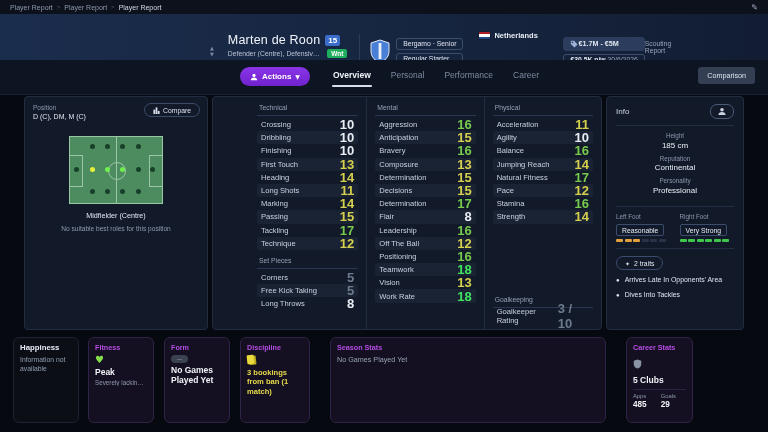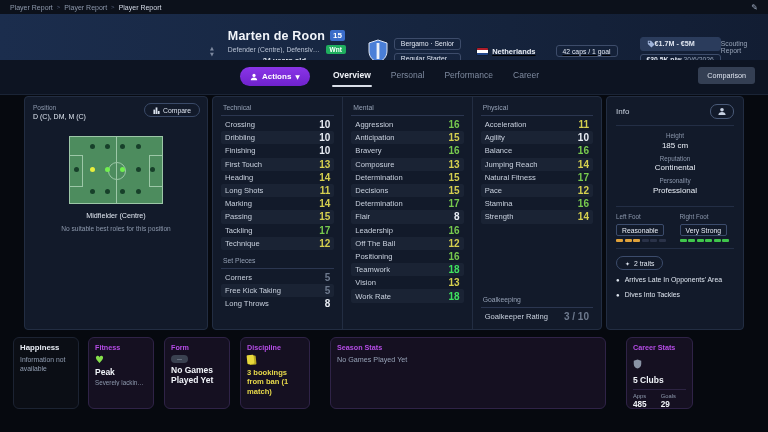--- a/index.html
+++ b/index.html
@@ -15,55 +15,55 @@
   .crumb-sep{margin:0 4px;color:#55607a;font-size:6px;}
   .pencil{margin-left:auto;color:#9aa6bb;font-size:8px;}
 
   
   .header{position:absolute;left:0;top:14px;width:768px;height:46px;
           background:linear-gradient(90deg,#1b2d4d 0%,#16253f 55%,#121d33 100%);}
   .hrow{position:absolute;left:144px;top:14px;right:0;height:46px;display:flex;align-items:center;box-sizing:border-box;padding-right:12px;}
   .swap{display:flex;flex-direction:column;gap:1px;margin-left:66px;color:#7d89a0;font-size:5px;line-height:5px;}
   .nameblock{margin-left:14px;display:flex;flex-direction:column;gap:2px;min-width:118px;}
   .nameline{display:flex;align-items:center;gap:5px;}
-  .pname{font-size:12.5px;font-weight:bold;color:#f2f5fa;letter-spacing:.2px;}
+  .pname{font-size:12.5px;font-weight:normal;color:#f2f5fa;letter-spacing:.2px;}
   .numbadge{background:#3a6cc9;color:#fff;font-size:8px;font-weight:bold;border-radius:2px;padding:1px 3px;}
   .posline{display:flex;align-items:center;gap:5px;}
   .ptext{font-size:6.8px;color:#b9c3d4;max-width:150px;white-space:nowrap;overflow:hidden;text-overflow:ellipsis;}
   .wnt{background:#1fae5e;color:#fff;font-size:6.5px;font-weight:bold;border-radius:2px;padding:1px 4px;}
   .natline{display:flex;align-items:center;gap:4px;font-size:7.5px;font-weight:bold;color:#e8edf5;}
   .flag{width:11px;height:7px;display:inline-block;border-radius:1px;overflow:hidden;
         background:linear-gradient(#ae1c28 33%,#fff 33%,#fff 66%,#21468b 66%);box-shadow:0 0 0 .5px #00000055;}
   .vdiv{width:1px;height:34px;background:#2c3b57;margin:0 10px 0 12px;}
   .clubblock{display:flex;align-items:center;gap:6px;}
   .chipcol{display:flex;flex-direction:column;gap:3px;}
   .chip{border:1px solid #3d4c6a;border-radius:3px;padding:1.5px 6px;font-size:6.8px;color:#dfe5f0;white-space:nowrap;}
   .chip.filled{background:#2b3c5c;border-color:#2b3c5c;font-weight:bold;font-size:7.2px;display:flex;align-items:center;gap:0;}
   .chip .dim{color:#93a0b5;font-weight:normal;}
-  .nationblock{display:flex;flex-direction:row;gap:20px;margin-left:16px;text-decoration:underline;}
+  .nationblock{display:flex;flex-direction:column;gap:20px;margin-left:16px;}
   .nrow{display:flex;align-items:center;gap:4px;font-size:7.5px;font-weight:bold;color:#e8edf5;}
   .valueblock{display:flex;flex-direction:column;gap:3px;margin-left:22px;}
   .scoutlabel{margin-left:auto;margin-right:78px;align-self:flex-start;margin-top:12px;font-size:6.8px;color:#98a4b8;}
 
   
   .actionsbar{position:absolute;left:0;top:60px;width:768px;height:34px;background:#0d1422;border-bottom:1px solid #1a2436;}
   .actions-btn{position:absolute;left:240px;top:7px;height:19px;display:flex;align-items:center;gap:4px;
                padding:0 10px;border-radius:11px;background:linear-gradient(#8a35e8,#6f22cc);
                color:#fff;font-size:8px;font-weight:bold;border:none;cursor:pointer;}
   .actions-btn .chev{font-size:6px;}
   .tabs{position:absolute;left:332px;top:6px;display:flex;gap:18px;}
   .tab{font-size:8.5px;color:#7f8ba0;padding:4px 1px 7px;cursor:pointer;position:relative;}
   .tab.active{color:#f0f3f9;font-weight:bold;}
   .tab.active::after{content:"";position:absolute;left:0;right:0;bottom:0;height:2px;background:#d9dfe9;border-radius:1px;}
   .comparison-btn{position:absolute;right:13px;top:7px;background:#343f53;border:none;border-radius:3px;
                   color:#dde3ee;font-size:7.2px;padding:4px 9px;cursor:pointer;}
 
   
   .main{position:absolute;left:24px;top:96px;width:720px;height:234px;display:flex;gap:4px;}
-  .panel{background:#121a2a;border:1px solid #222d42;border-radius:4px;box-sizing:border-box;}
+  .panel{background:#121a2a;border:1px solid #222d42;border-radius:4px;box-sizing:border-box;padding-left:36px;}
 
   
   .pos-panel{width:184px;position:relative;padding:7px 8px;}
   .ptitle{font-size:6.5px;color:#8d99ad;}
   .pval{font-size:7px;color:#dfe6f0;margin-top:2px;}
   .compare-btn{position:absolute;right:7px;top:6px;display:flex;align-items:center;gap:3px;
                border:1px solid #3a4a68;border-radius:9px;background:none;color:#dbe2ee;font-size:6.8px;
                padding:2.5px 8px;cursor:pointer;}
   .pitch{position:relative;width:92px;height:66px;margin:16px auto 0;background:#4d8c5e;border:1px solid #9cc7a7;}
   .pitch .mid{position:absolute;left:50%;top:0;bottom:0;width:1px;background:#9cc7a7;}
@@ -79,21 +79,21 @@
   
   .attr-panel{width:390px;display:flex;}
   .acol{width:130px;box-sizing:border-box;padding:6px 8px;display:flex;flex-direction:column;}
   .acol + .acol{border-left:1px solid #222d42;}
   .ahead{font-size:6.8px;color:#94a0b4;padding:1px 2px 4px;border-bottom:1px solid #2b3650;margin-bottom:2px;}
   .ahead.sub{margin-top:6px;}
   .rows{display:flex;flex-direction:column;}
   .arow{height:13.2px;display:flex;align-items:center;justify-content:space-between;padding:0 4px;border-radius:2px;}
   .rows .arow:nth-child(even){background:#1a2334;}
   .alab{font-size:7.6px;color:#c9d1de;}
-  .aval{font-size:10px;font-weight:bold;}
+  .aval{font-size:13px;font-weight:bold;}
   .att-dim{color:#6e7a8e;}.att-white{color:#e9edf4;}.att-yellow{color:#d6d04f;text-align:right;}
   .att-green{color:#77ca4e;}.att-bright{color:#3fe35f;}
   .gkblock{margin-top:auto;}
 
   
   .info-panel{flex:1;padding:7px 9px;display:flex;flex-direction:column;}
   .info-head{display:flex;align-items:center;justify-content:space-between;}
   .info-title{font-size:8px;color:#cdd5e2;}
   .scout-btn{width:24px;height:15px;border:1px solid #4a5a78;border-radius:7px;background:none;cursor:pointer;
              display:flex;align-items:center;justify-content:center;padding:0;}
@@ -107,21 +107,21 @@
   .segbar{display:flex;gap:1.5px;}
   .seg{width:7px;height:3px;background:#2a3248;border-radius:1px;}
   .seg.or{background:#dfa13a;}
   .seg.gr{background:#3fc54b;}
   .traits-btn{display:flex;align-items:center;gap:4px;border:1px solid #3c4c6c;border-radius:9px;background:none;
               color:#e3e9f3;font-size:6.8px;padding:2.5px 8px;cursor:pointer;align-self:flex-start;margin-top:1px;}
   .trait{display:flex;align-items:flex-start;gap:5px;font-size:6.9px;color:#dfe6f0;margin-top:6px;line-height:1.25;}
   .trait .b{font-size:6px;line-height:8px;}
 
   
-  .bottom{position:absolute;left:13px;top:337px;height:72px;display:flex;}
+  .bottom{position:absolute;left:13px;top:337px;height:86px;display:flex;}
   .card{background:#151021;border:1px solid #2f2347;border-radius:6px;box-sizing:border-box;
         padding:5px 6px;cursor:pointer;overflow:hidden;}
   .ctitle{font-size:7.2px;font-weight:bold;color:#b54ce6;margin-bottom:3px;}
   .c-hap{width:66px;background:#0b0e15;border-color:#1c2332;cursor:default;}
   .c-hap .ctitle{color:#e8ecf4;font-size:7.8px;}
   .hap-body{font-size:6.8px;color:#929eb2;line-height:1.35;margin-top:2px;}
   .c-fit{width:66px;margin-left:9px;}
   .heart{color:#86e04b;font-size:10px;line-height:10px;}
   .cmain{font-size:8.5px;font-weight:bold;color:#f0f3f8;margin-top:2px;}
   .cnote{font-size:6.3px;color:#8d99ad;margin-top:2px;white-space:nowrap;overflow:hidden;text-overflow:ellipsis;}

